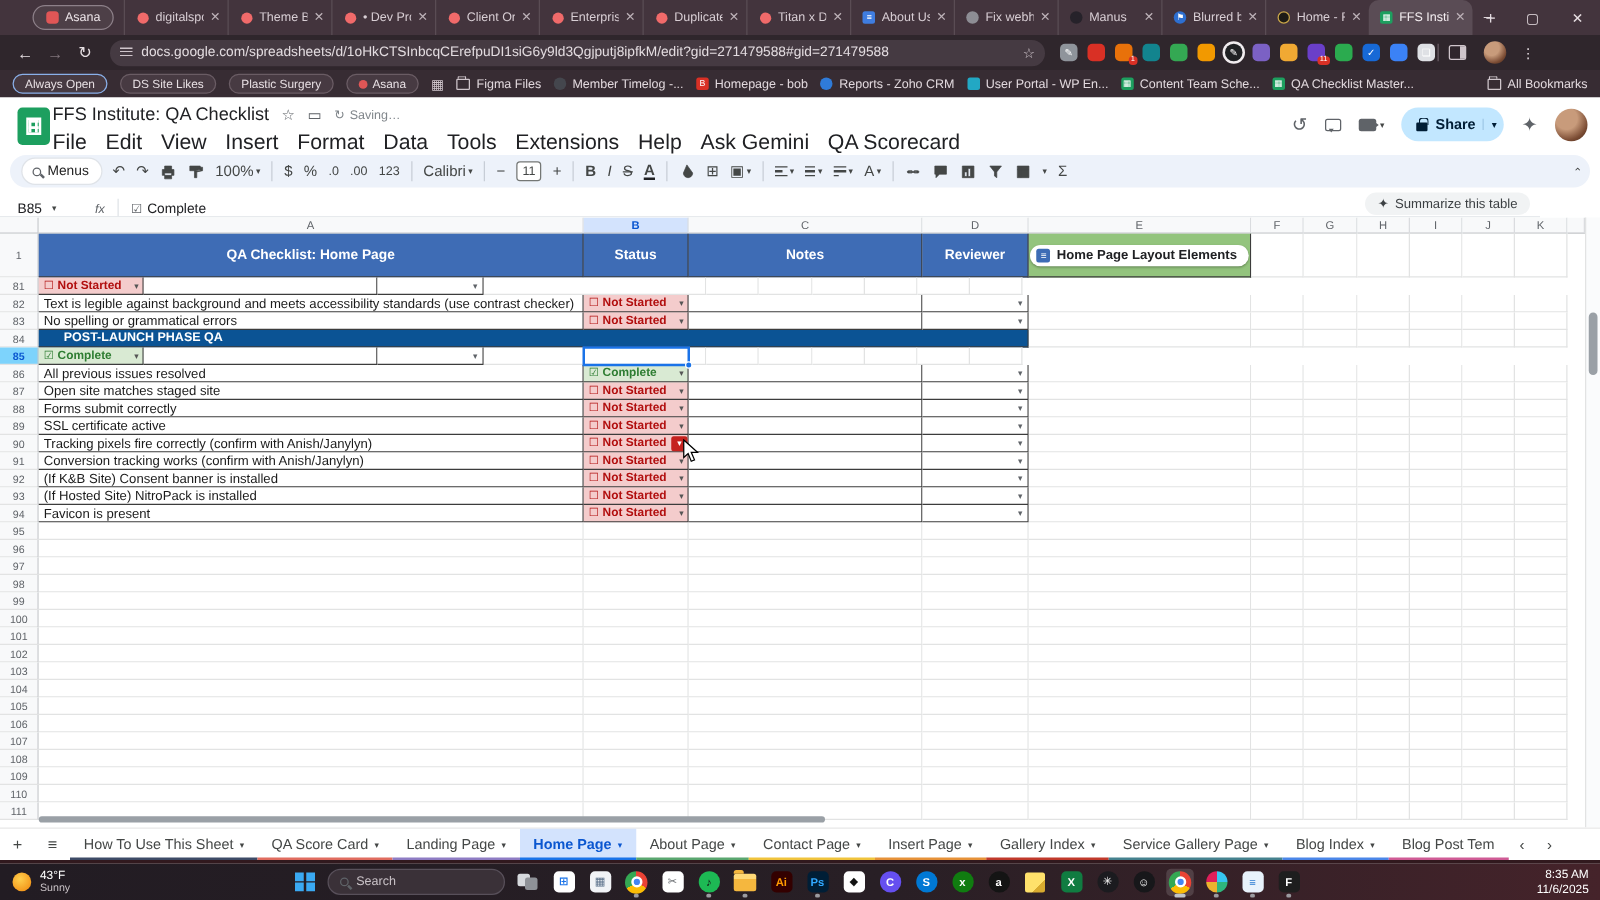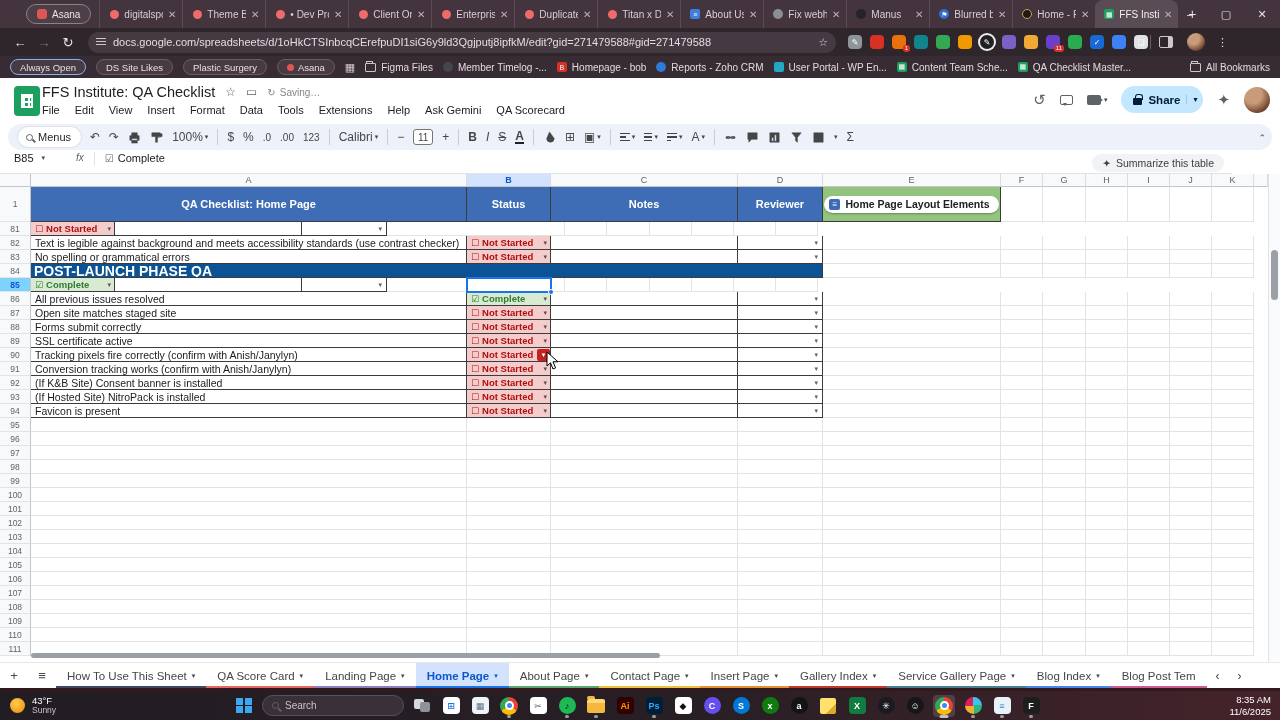--- a/index.html
+++ b/index.html
@@ -57,21 +57,21 @@
   .sheader { position:absolute; top:78px; left:0; width:1280px; height:44px; background:#fff; }
   .slogo { position:absolute; left:14px; top:8px; width:26px; height:30px; background:#1d9f5f; border-radius:4px; display:flex; align-items:center; justify-content:center; }
   .slogo-grid { width:12px; height:14px; background:
       linear-gradient(#fff 0 2px, transparent 2px) top/12px 5px,
       linear-gradient(90deg, #fff 0 2px, transparent 2px) left/5px 14px, #1d9f5f;
       border:2px solid #fff; }
   .stitle-row { position:absolute; left:42px; top:6px; display:flex; align-items:center; gap:10px; }
   .stitle { font-size:14.5px; color:#202124; }
   .hic { color:#5f6368; font-size:12px; }
   .saving { color:#80868b; font-size:10px; display:flex; gap:4px; align-items:center;}
-  .menus { position:absolute; left:42px; top:26px; display:flex; gap:15px; font-size:11px; color:#202124;justify-content:space-between; }
+  .menus { position:absolute; left:42px; top:26px; display:flex; gap:15px; font-size:17px; color:#202124;justify-content:space-between; }
   .menus span { cursor:default; }
   .hdr-right { position:absolute; right:10px; top:8px; display:flex; align-items:center; gap:14px; }
   .share-btn { display:flex; align-items:center; gap:6px; background:#c2e7ff; border-radius:14px; height:27px; padding:0 6px 0 12px; color:#001d35; font-size:11.5px; font-weight:bold;}
   .share-caret { border-left:1px solid #9fc9e8; padding-left:6px; font-size:8px; }
   .lock-ic { width:9px; height:7px; background:#001d35; border-radius:1px; position:relative; margin-top:3px;}
   .lock-ic::before { content:""; position:absolute; top:-4px; left:1.5px; width:6px; height:5px; border:1.5px solid #001d35; border-bottom:none; border-radius:3px 3px 0 0;}
   .avatar-lg { width:26px; height:26px; border-radius:50%; background:radial-gradient(circle at 35% 30%, #c89b7b 0 35%, #7a4b33 70%, #3d2417); }
   .cam-ic { width:14px; height:10px; background:#5f6368; border-radius:2px; position:relative; }
   .cam-ic::after { content:""; position:absolute; right:-5px; top:2px; border:3px solid transparent; border-left:4px solid #5f6368; }
   .bubble-ic { width:13px; height:10px; border:1.5px solid #5f6368; border-radius:2px; position:relative;}
@@ -85,21 +85,21 @@
   .tbi { color:#444746; font-size:12px; flex:none; display:flex; align-items:center; gap:2px;}
   .tbi.sm { font-size:10px; }
   .tb-sep { width:1px; height:16px; background:#c7cdd6; flex:none;}
   .caret7 { font-size:7px; color:#444746; }
   .fontsize-box { width:20px; height:16px; border:1px solid #747775; border-radius:3px; background:#fff; display:flex; align-items:center; justify-content:center; font-size:10px; }
   .tbA { border-bottom:2px solid #202124; line-height:11px; font-weight:bold;}
   .collapse-ic { position:absolute; right:14px; font-size:9px; color:#444746;}
   .tbsvg { display:block; }
 
   
-  .fbar { position:absolute; top:152px; left:0; width:1232px; height:22px; background:#fff; border-bottom:1px solid #e0e3e7; display:flex; align-items:flex-start; }
+  .fbar { position:absolute; top:152px; left:0; width:1232px; height:22px; background:#fff; border-bottom:1px solid #e0e3e7; display:flex; align-items:flex-end; }
   .namebox { width:62px; padding-left:14px; font-size:11px; color:#202124; display:flex; align-items:center; gap:8px;}
   .fx { font-style:italic; color:#5f6368; font-size:10px; margin:0 10px 0 14px; }
   .fdiv { width:1px; height:14px; background:#e0e3e7; }
   .fval { font-size:11px; color:#202124; display:flex; align-items:center; gap:4px;}
   .fval .cb { color:#5f6368; font-size:10px; }
   .summarize { position:absolute; right:8px; top:2px; height:18px; display:flex; align-items:center; gap:5px; background:#f1f3f4; border-radius:10px; padding:0 10px; font-size:10.5px; color:#3c4043; }
 
   
   .grid { position:absolute; top:174px; left:0; width:1268px; height:488px; background:#fff; overflow:hidden; }
   .ghead { display:flex; height:13px; }
@@ -109,21 +109,21 @@
   .grow { display:flex; }
   .rownum { width:31px; flex:none; background:#f8f9fa; border-right:1px solid #c3c6c9; border-bottom:1px solid #e2e3e3; font-size:8.5px; color:#5f6368; display:flex; align-items:center; justify-content:center; }
   .rownum.sel { background:#7dd3fc; color:#0b57d0; font-weight:bold; }
   .cell { flex:none; overflow:hidden; white-space:nowrap; background:#fff; }
   .c-light { border-right:1px solid #e2e3e3; border-bottom:1px solid #e2e3e3; }
   .c-dark { border-right:1px solid #3c3c3c; border-bottom:1px solid #3c3c3c; }
   .hdrblue { background:#3e6cb5; color:#fff; font-weight:bold; font-size:11px; display:flex; align-items:center; justify-content:center; }
   .hdrgreen { background:#93c47d; display:flex; align-items:center; justify-content:center; }
   .echip { background:#fff; border-radius:9px; height:17px; display:flex; align-items:center; gap:5px; padding:0 9px 0 5px; font-size:10.5px; font-weight:bold; color:#202124; box-shadow:0 1px 2px rgba(0,0,0,.3); }
   .echip-ic { width:11px; height:11px; border-radius:2px; background:#3d6cb5; color:#fff; font-size:8px; display:flex; align-items:center; justify-content:center; }
-  .seccell { background:#0b5394; color:#fff; font-weight:bold; font-size:14px; display:flex; align-items:center; padding-left:3px; }
+  .seccell { background:#0b5394; color:#fff; font-weight:bold; font-size:10px; display:flex; align-items:center; padding-left:20px; }
   .lbl { font-size:10.5px; color:#1b1b1b; display:flex; align-items:center; padding-left:4px; }
   .chip { display:flex; align-items:center; gap:3px; font-size:9.5px; font-weight:bold; padding-left:4px; }
   .chip .cbx { font-size:9px; }
   .chip .ccaret { margin-left:auto; margin-right:3px; font-size:7px; color:#555; font-weight:normal;}
   .chip.ok { background:#d9ead3; color:#2e7d32; }
   .chip.no { background:#f4cccc; color:#b10e0e; }
   .revcell { display:flex; align-items:center; }
   .revcaret { margin-left:auto; margin-right:4px; font-size:7px; color:#5f6368; }
 
   .selbox { position:absolute; left:466px; top:103px; width:86px; height:16px; border:2px solid #1a73e8; pointer-events:none; }

